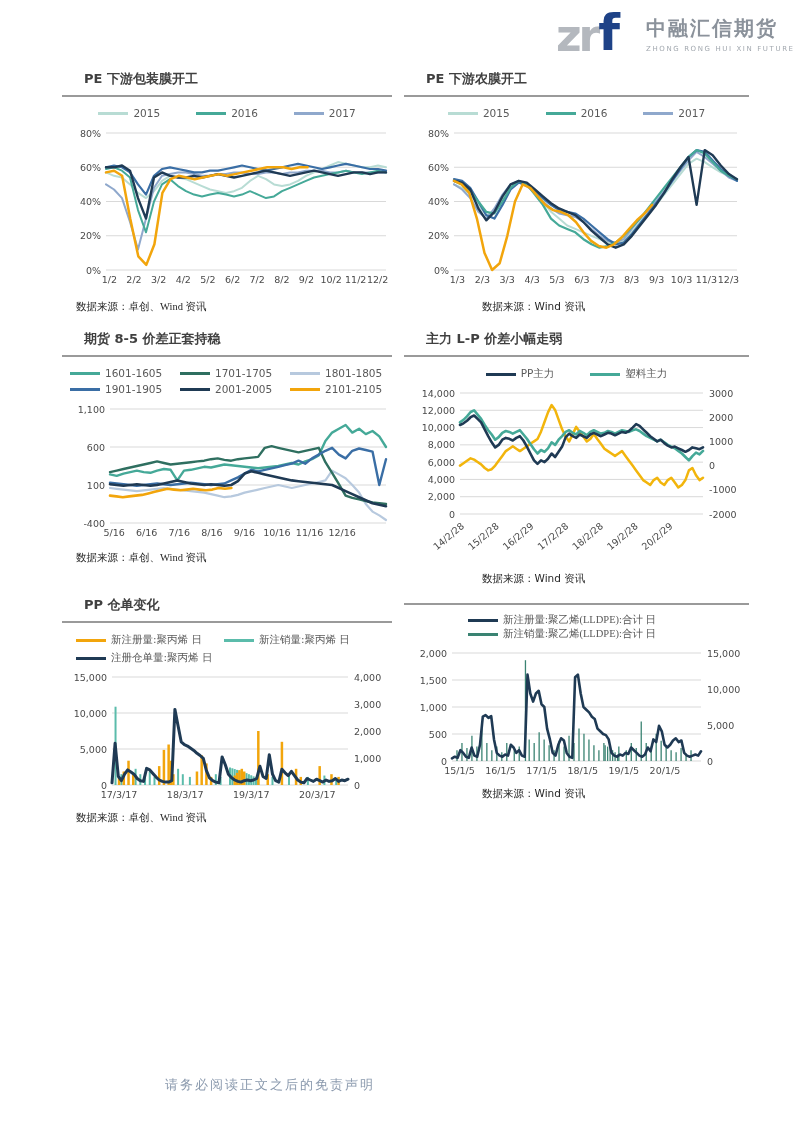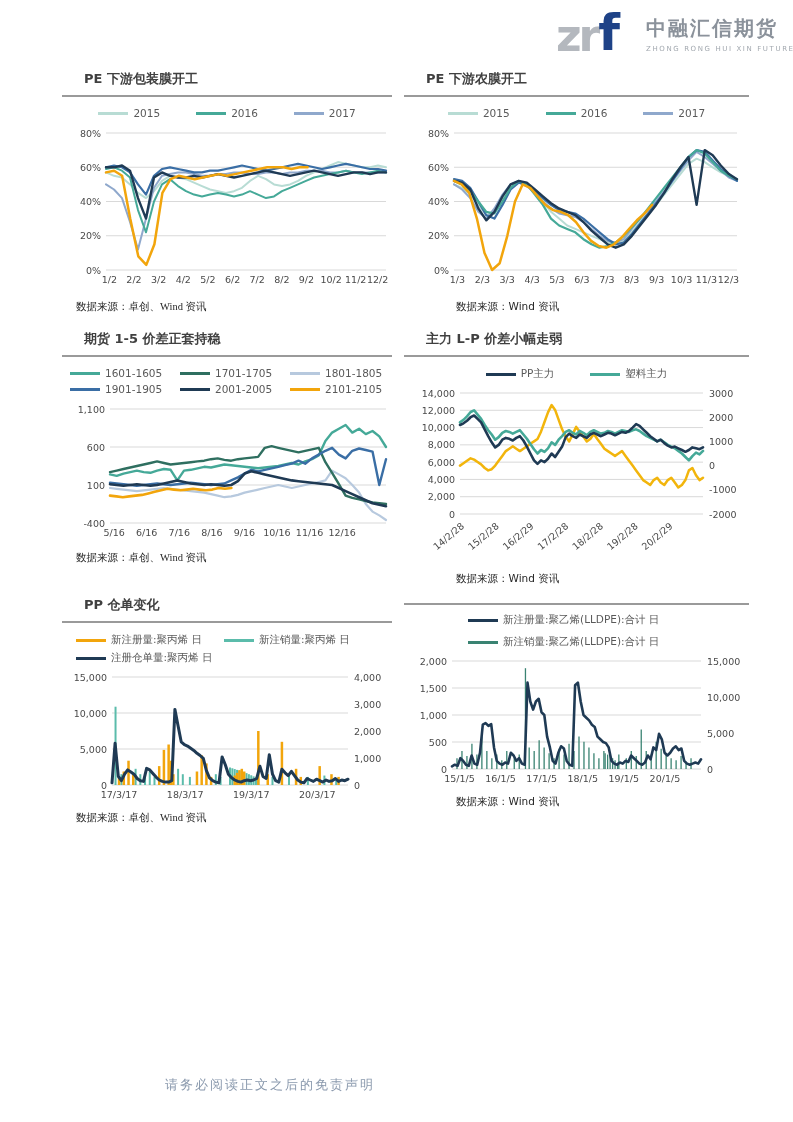--- a/index.html
+++ b/index.html
@@ -19,26 +19,26 @@
   .row1{top:70px;}  .row2{top:330px;}  .row3{top:596px;}
   .chart-title{font-weight:bold;font-size:13px;color:#404040;padding-left:22px;white-space:nowrap;}
   .chart-rule{border:none;border-top:2px solid #9a9a9a;margin:7px 0 0 0;}
   .legend{display:flex;justify-content:center;align-items:center;column-gap:36px;row-gap:4px;
           margin-top:10px;font-size:10.5px;color:#595959;}
   .legend-item{display:flex;align-items:center;gap:5px;white-space:nowrap;}
   .swatch{width:30px;height:3px;display:inline-block;flex:none;}
   .legend-grid3{flex-wrap:wrap;column-gap:16px;}
   .legend-grid3 .legend-item{width:94px;}
   .legend-wrap2{flex-wrap:wrap;justify-content:flex-start;padding-left:14px;column-gap:22px;row-gap:4px;}
-  .legend-stack{flex-direction:column;align-items:flex-start;padding-left:64px;gap:8px;margin-top:8px;}
+  .legend-stack{flex-direction:column;align-items:flex-start;padding-left:64px;gap:0;margin-top:8px;font-family:Liberation Serif, serif;}
   .plot{display:block;margin-top:4px;}
   svg text{font-size:9.5px;fill:#4a4a4a;font-family:"DejaVu Sans","Liberation Sans",sans-serif;}
   .source{font-size:10.5px;color:#262626;margin-top:2px;white-space:nowrap;}
   .src-near{margin-left:14px;font-family:Liberation Serif, serif;}
-  .src-far{margin-left:52px;}
+  .src-far{margin-left:78px;}
   .footer{position:absolute;left:118px;top:1076px;font-size:13px;color:#8a99ad;
           font-family:"DejaVu Serif","Liberation Serif",serif;letter-spacing:2px;margin-left:47px;}
 </style>
 </head>
 <body>
 
 <div class="logo">
   <div class="logo-mark">
     <span class="logo-zr">zr</span>
     <span class="logo-f">f</span>
@@ -143,21 +143,21 @@
       <polyline points="50.0,61.4 58.1,66.5 66.2,75.1 74.3,88.8 82.3,95.6 90.4,85.4 98.5,71.6 106.6,61.4 114.7,59.7 122.8,63.1 130.9,69.9 138.9,78.5 147.0,85.4 155.1,90.5 163.2,92.2 171.3,93.9 179.4,99.0 187.5,105.9 195.5,112.8 203.6,117.9 211.7,119.6 219.8,116.2 227.9,105.9 236.0,95.6 244.1,87.1 252.1,78.5 260.2,68.2 268.3,57.9 276.4,47.7 284.5,37.4 292.6,28.8 300.7,34.0 308.7,40.8 316.8,47.7 324.9,54.5 333.0,57.9" fill="none" stroke="#8fa8cc" stroke-width="2" stroke-linejoin="round" stroke-linecap="round"></polyline>
       <polyline points="50.0,56.2 58.1,57.9 66.2,64.8 74.3,78.5 82.3,92.2 90.4,95.6 98.5,81.9 106.6,66.5 114.7,59.7 122.8,61.4 130.9,68.2 138.9,75.1 147.0,81.9 155.1,87.1 163.2,88.8 171.3,90.5 179.4,95.6 187.5,102.5 195.5,109.3 203.6,116.2 211.7,121.3 219.8,119.6 227.9,111.0 236.0,100.8 244.1,90.5 252.1,80.2 260.2,69.9 268.3,57.9 276.4,46.0 284.5,34.0 292.6,27.1 300.7,28.8 308.7,37.4 316.8,46.0 324.9,52.8 333.0,57.9" fill="none" stroke="#3a6ea5" stroke-width="2.2" stroke-linejoin="round" stroke-linecap="round"></polyline>
       <polyline points="50.0,57.9 58.1,61.4 66.2,68.2 74.3,78.5 82.3,88.8 90.4,90.5 98.5,78.5 106.6,64.8 114.7,57.9 122.8,61.4 130.9,71.6 138.9,81.9 147.0,95.6 155.1,102.5 163.2,105.9 171.3,109.3 179.4,116.2 187.5,121.3 195.5,124.7 203.6,123.0 211.7,119.6 219.8,112.8 227.9,104.2 236.0,95.6 244.1,85.4 252.1,75.1 260.2,64.8 268.3,54.5 276.4,44.3 284.5,34.0 292.6,27.1 300.7,30.6 308.7,39.1 316.8,47.7 324.9,52.8 333.0,56.2" fill="none" stroke="#45a998" stroke-width="2.2" stroke-linejoin="round" stroke-linecap="round"></polyline>
       <polyline points="50.0,57.9 58.1,59.7 66.2,66.5 74.3,85.4 82.3,97.3 90.4,88.8 98.5,73.4 106.6,61.4 114.7,57.9 122.8,59.7 130.9,66.5 138.9,73.4 147.0,80.2 155.1,85.4 163.2,88.8 171.3,92.2 179.4,99.0 187.5,107.6 195.5,114.5 203.6,121.3 211.7,124.7 219.8,121.3 227.9,112.8 236.0,102.5 244.1,92.2 252.1,81.9 260.2,69.9 268.3,56.2 276.4,44.3 284.5,34.0 292.6,81.9 300.7,27.1 308.7,32.3 316.8,42.5 324.9,51.1 333.0,56.2" fill="none" stroke="#1f3a54" stroke-width="2.4" stroke-linejoin="round" stroke-linecap="round"></polyline>
       <polyline points="50.0,57.9 57.6,61.4 65.2,69.9 72.9,95.6 80.5,129.9 88.1,147.0 95.7,140.2 103.3,112.8 111.0,78.5 118.6,61.4 126.2,64.8 133.8,73.4 141.4,81.9 149.1,87.1 156.7,88.8 164.3,92.2 171.9,99.0 179.5,109.3 187.1,117.9 194.8,123.0 202.4,124.7 210.0,121.3 217.6,114.5 225.2,105.9 232.9,97.3 240.5,90.5 248.1,81.9" fill="none" stroke="#f2a50c" stroke-width="2.5" stroke-linejoin="round" stroke-linecap="round"></polyline>
     </svg>
   <div class="source src-far">数据来源：Wind 资讯</div>
 </div>
 
 <div class="chart-block col-left row2">
-  <div class="chart-title">期货 1-5 价差正套持稳</div>
+  <div class="chart-title">期货 8-5 价差正套持稳</div>
   <hr class="chart-rule">
   <div class="legend legend-grid3">
       <span class="legend-item">
         <span class="swatch" style="background: rgb(69, 169, 152);"></span>
         <span>1601-1605</span>
       </span>
       <span class="legend-item">
         <span class="swatch" style="background: rgb(47, 111, 96);"></span>
         <span>1701-1705</span>
       </span>

